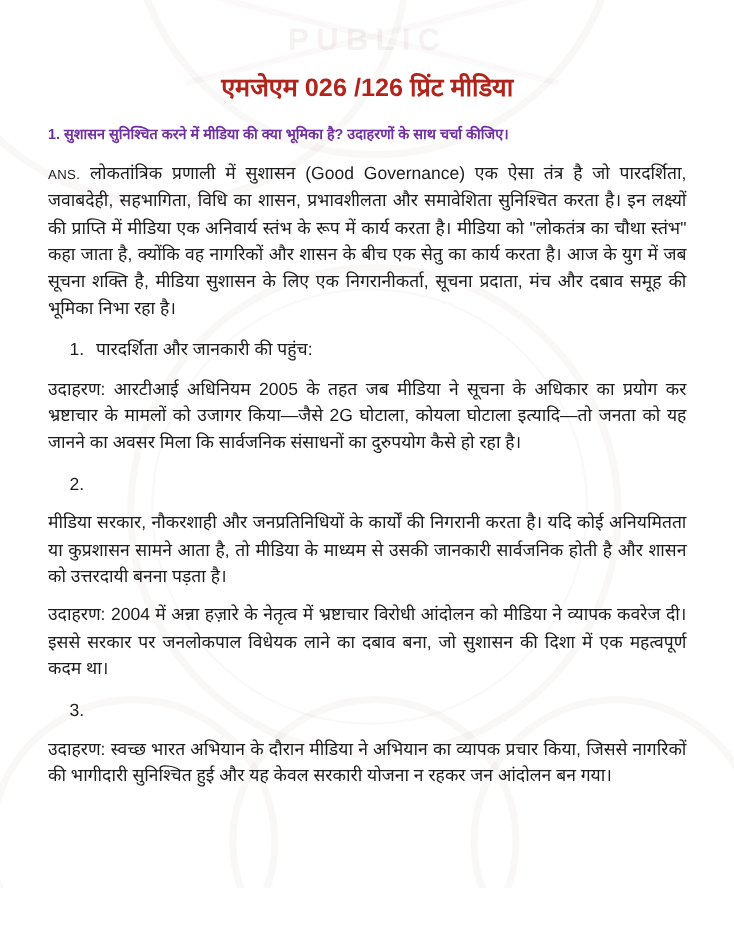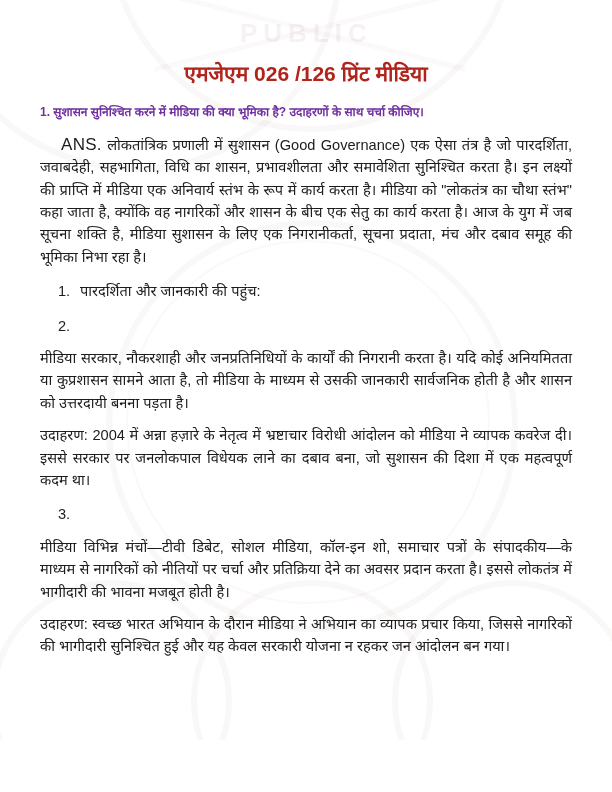--- a/index.html
+++ b/index.html
@@ -70,23 +70,22 @@
     margin:0 0 12px 0;
     line-height:1.45;
   }
   .para{
     font-size:14.6px;
     line-height:22.4px;
     text-align:justify;
     margin:0 0 10px 0;
   }
   .ans-label{
-    font-size:17px;
+    font-size:11px;
     letter-spacing:0.3px;
-    margin-left:21px;
   }
   .section-heading{
     display:flex;
     font-size:14.6px;
     line-height:22.4px;
     margin:12px 0 10px 0;
     padding-left:18px;
   }
   .section-heading .num{
     width:22px;
@@ -118,27 +117,27 @@
     <h1 class="doc-title">एमजेएम 026 /126 प्रिंट मीडिया</h1>
 
     <div class="question">1. सुशासन सुनिश्चित करने में मीडिया की क्या भूमिका है? उदाहरणों के साथ चर्चा कीजिए।</div>
 
     <p class="para"><span class="ans-label">ANS.</span> <span>लोकतांत्रिक प्रणाली में सुशासन (Good Governance) एक ऐसा तंत्र है जो पारदर्शिता, जवाबदेही, सहभागिता, विधि का शासन, प्रभावशीलता और समावेशिता सुनिश्चित करता है। इन लक्ष्यों की प्राप्ति में मीडिया एक अनिवार्य स्तंभ के रूप में कार्य करता है। मीडिया को "लोकतंत्र का चौथा स्तंभ" कहा जाता है, क्योंकि वह नागरिकों और शासन के बीच एक सेतु का कार्य करता है। आज के युग में जब सूचना शक्ति है, मीडिया सुशासन के लिए एक निगरानीकर्ता, सूचना प्रदाता, मंच और दबाव समूह की भूमिका निभा रहा है।</span></p>
 
     <div class="section-heading">
       <span class="num">1.</span>
       <span>पारदर्शिता और जानकारी की पहुंच:</span>
     </div>
+    <p class="para">उदाहरण: आरटीआई अधिनियम 2005 के तहत जब मीडिया ने सूचना के अधिकार का प्रयोग कर भ्रष्टाचार के मामलों को उजागर किया—जैसे 2G घोटाला, कोयला घोटाला इत्यादि—तो जनता को यह जानने का अवसर मिला कि सार्वजनिक संसाधनों का दुरुपयोग कैसे हो रहा है।</p>
 
     <div class="section-heading">
       <span class="num">2.</span>
     </div>
     <p class="para">मीडिया सरकार, नौकरशाही और जनप्रतिनिधियों के कार्यों की निगरानी करता है। यदि कोई अनियमितता या कुप्रशासन सामने आता है, तो मीडिया के माध्यम से उसकी जानकारी सार्वजनिक होती है और शासन को उत्तरदायी बनना पड़ता है।</p>
     <p class="para">उदाहरण: 2004 में अन्ना हज़ारे के नेतृत्व में भ्रष्टाचार विरोधी आंदोलन को मीडिया ने व्यापक कवरेज दी। इससे सरकार पर जनलोकपाल विधेयक लाने का दबाव बना, जो सुशासन की दिशा में एक महत्वपूर्ण कदम था।</p>
 
     <div class="section-heading">
       <span class="num">3.</span>
     </div>
-    <p class="para">मीडिया विभिन्न मंचों—टीवी डिबेट, सोशल मीडिया, कॉल-इन शो, समाचार पत्रों के संपादकीय—के माध्यम से नागरिकों को नीतियों पर चर्चा और प्रतिक्रिया देने का अवसर प्रदान करता है। इससे लोकतंत्र में भागीदारी की भावना मजबूत होती है।</p>
     <p class="para">उदाहरण: स्वच्छ भारत अभियान के दौरान मीडिया ने अभियान का व्यापक प्रचार किया, जिससे नागरिकों की भागीदारी सुनिश्चित हुई और यह केवल सरकारी योजना न रहकर जन आंदोलन बन गया।</p>
 
   </div>
 </div>
 
 </body></html>

